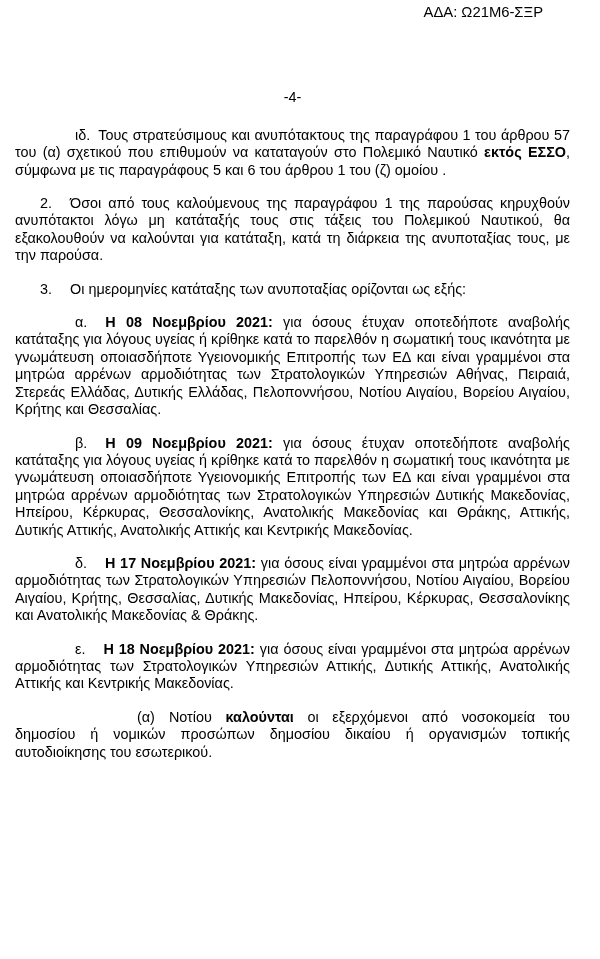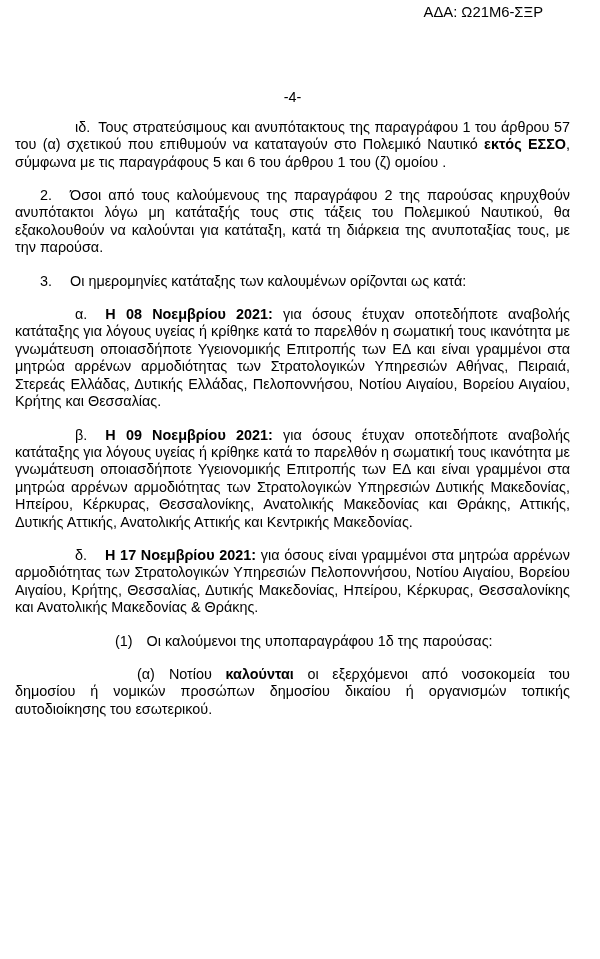--- a/index.html
+++ b/index.html
@@ -23,21 +23,21 @@
     font-size: 14.8px;
   }
   .pagenum {
     text-align: center;
     margin-top: 68px;
   }
   p.para {
     margin: 16px 0 0 0;
     text-align: justify;
   }
-  p.first { margin-top: 12px; }
+  p.first { margin-top: 20px; }
   .heading {
     margin: 12px 0 0 0;
     font-weight: bold;
     text-decoration: underline;
     letter-spacing: 0.2px;
   }
   .ind-lg  { text-indent: 60px; }
   .ind-sm  { text-indent: 25px; }
   .ind-st  { text-indent: 62px; }
   .ind-n1  { text-indent: 100px; }
@@ -52,32 +52,32 @@
 
 <div class="page">
   <div class="content">
 
     <div class="ada">ΑΔΑ: Ω21Μ6-ΣΞΡ</div>
 
     <div class="pagenum">-4-</div>
 
     <p class="para first ind-lg"><span>ιδ.</span><span class="tab-sm"></span><span>Τους στρατεύσιμους και ανυπότακτους της παραγράφου 1 του άρθρου 57 του (α) σχετικού που επιθυμούν να καταταγούν στο Πολεμικό Ναυτικό </span><b>εκτός ΕΣΣΟ</b><span>, σύμφωνα με τις παραγράφους 5 και 6 του άρθρου 1 του (ζ) ομοίου .</span></p>
 
-    <p class="para ind-sm"><span>2.</span><span class="tab"></span><span>Όσοι από τους καλούμενους της παραγράφου 2 της παρούσας κηρυχθούν ανυπότακτοι λόγω μη κατάταξής τους στις τάξεις του Πολεμικού Ναυτικού, θα εξακολουθούν να καλούνται για κατάταξη, κατά τη διάρκεια της ανυποταξίας τους, με την παρούσα.</span></p>
+    <p class="para ind-sm"><span>2.</span><span class="tab"></span><span>Όσοι από τους καλούμενους της παραγράφου 1 της παρούσας κηρυχθούν ανυπότακτοι λόγω μη κατάταξής τους στις τάξεις του Πολεμικού Ναυτικού, θα εξακολουθούν να καλούνται για κατάταξη, κατά τη διάρκεια της ανυποταξίας τους, με την παρούσα.</span></p>
 
 
-    <p class="para ind-sm"><span>3.</span><span class="tab"></span><span>Οι ημερομηνίες κατάταξης των καλουμένων ορίζονται ως κατά:</span></p>
+    <p class="para ind-sm"><span>3.</span><span class="tab"></span><span>Οι ημερομηνίες κατάταξης των ανυποταξίας ορίζονται ως εξής:</span></p>
 
     <p class="para ind-lg"><span>α.</span><span class="tab"></span><b>Η 08 Νοεμβρίου 2021:</b><span> για όσους έτυχαν οποτεδήποτε αναβολής κατάταξης για λόγους υγείας ή κρίθηκε κατά το παρελθόν η σωματική τους ικανότητα με γνωμάτευση οποιασδήποτε Υγειονομικής Επιτροπής των ΕΔ και είναι γραμμένοι στα μητρώα αρρένων αρμοδιότητας των Στρατολογικών Υπηρεσιών Αθήνας, Πειραιά, Στερεάς Ελλάδας, Δυτικής Ελλάδας, Πελοποννήσου, Νοτίου Αιγαίου, Βορείου Αιγαίου, Κρήτης και Θεσσαλίας.</span></p>
 
     <p class="para ind-lg"><span>β.</span><span class="tab"></span><b>Η 09 Νοεμβρίου 2021:</b><span> για όσους έτυχαν οποτεδήποτε αναβολής κατάταξης για λόγους υγείας ή κρίθηκε κατά το παρελθόν η σωματική τους ικανότητα με γνωμάτευση οποιασδήποτε Υγειονομικής Επιτροπής των ΕΔ και είναι γραμμένοι στα μητρώα αρρένων αρμοδιότητας των Στρατολογικών Υπηρεσιών Δυτικής Μακεδονίας, Ηπείρου, Κέρκυρας, Θεσσαλονίκης, Ανατολικής Μακεδονίας και Θράκης, Αττικής, Δυτικής Αττικής, Ανατολικής Αττικής και Κεντρικής Μακεδονίας.</span></p>
 
 
     <p class="para ind-lg"><span>δ.</span><span class="tab"></span><b>Η 17 Νοεμβρίου 2021:</b><span> για όσους είναι γραμμένοι στα μητρώα αρρένων αρμοδιότητας των Στρατολογικών Υπηρεσιών Πελοποννήσου, Νοτίου Αιγαίου, Βορείου Αιγαίου, Κρήτης, Θεσσαλίας, Δυτικής Μακεδονίας, Ηπείρου, Κέρκυρας, Θεσσαλονίκης και Ανατολικής Μακεδονίας &amp; Θράκης.</span></p>
 
+    <p class="para ind-lg"><span>ε.</span><span class="tab"></span><b>Η 18 Νοεμβρίου 2021:</b><span> για όσους είναι γραμμένοι στα μητρώα αρρένων αρμοδιότητας των Στρατολογικών Υπηρεσιών Αττικής, Δυτικής Αττικής, Ανατολικής Αττικής και Κεντρικής Μακεδονίας.</span></p>
 
 
-    <p class="para ind-n1"><span>(1)</span><span class="tab-md"></span><span>Οι καλούμενοι της υποπαραγράφου 1δ της παρούσας:</span></p>
 
     <p class="para ind-n2"><span>(α)</span><span class="tab-md"></span><span>Νοτίου </span><b>καλούνται</b><span> οι εξερχόμενοι από νοσοκομεία του δημοσίου ή νομικών προσώπων δημοσίου δικαίου ή οργανισμών τοπικής αυτοδιοίκησης του εσωτερικού.</span></p>
 
   </div>
 </div>
 
 </body></html>

